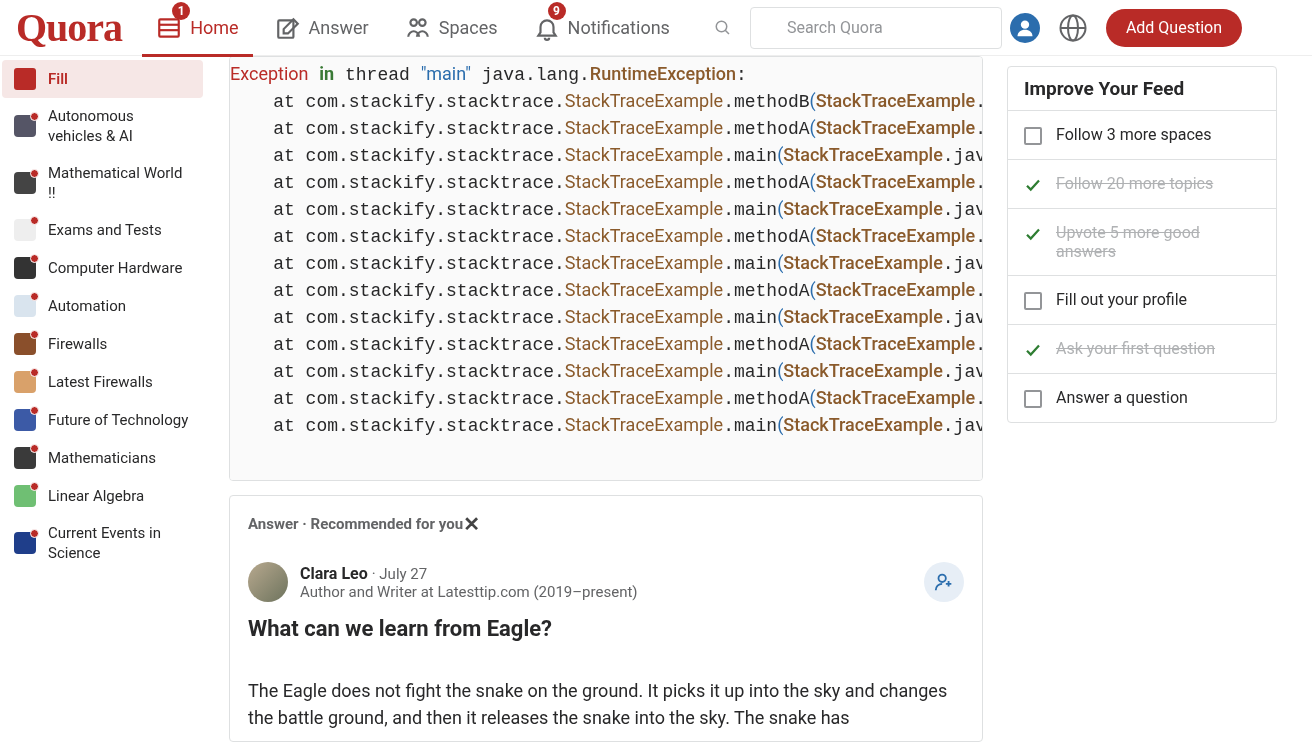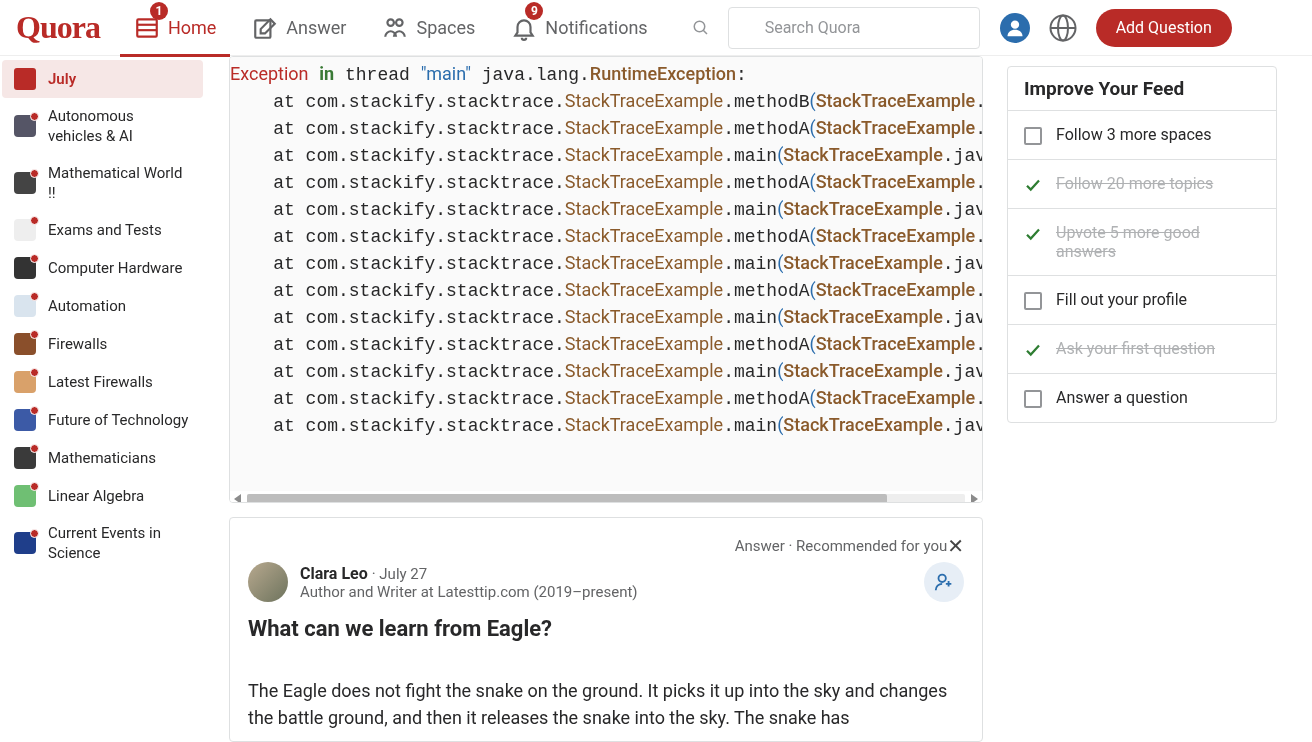--- a/index.html
+++ b/index.html
@@ -1,26 +1,26 @@
 <!DOCTYPE html>
 <html><head>
 <meta charset="utf-8">
 <style>
 * { margin:0; padding:0; box-sizing:border-box; font-family: -apple-system, BlinkMacSystemFont, "Segoe UI", Roboto, Helvetica, Arial, sans-serif; }
 body { width:1312px; height:742px; overflow:hidden; background:#fff; color:#282829; }
 
 
 .nav { height:56px; display:flex; align-items:center; padding:0 16px; border-bottom:1px solid #eee; gap:8px; }
-.logo { color:#b92b27; font-weight:900; font-size:32px; letter-spacing:-1px; padding-right:12px; font-family: Georgia, 'Times New Roman', serif;}
+.logo { color:#b92b27; font-weight:900; font-size:40px; letter-spacing:-1px; padding-right:12px; font-family: Georgia, 'Times New Roman', serif;}
 .nav-item { position:relative; display:flex; align-items:center; gap:8px; height:56px; padding:0 14px; color:#636466; font-size:18px; cursor:pointer; }
 .nav-item.active { color:#b92b27; }
 .nav-item.active::after{ content:""; position:absolute; left:0; right:0; bottom:-1px; height:3px; background:#b92b27;}
 .nav-item svg { width:26px; height:26px; }
 .badge { position:absolute; top:2px; left:30px; min-width:18px; height:18px; padding:0 4px; background:#b92b27; color:#fff; border-radius:9px; font-size:12px; font-weight:700; display:flex; align-items:center; justify-content:center;}
-.search-wrap{ flex:1; max-width:300px; margin-left:10px; margin-right:12px; position:relative;padding-left:48px; }
+.search-wrap{ flex:1; max-width:300px; margin-left:10px; position:relative;padding-left:48px; }
 .search-wrap svg{ position:absolute; left:12px; top:12px; width:18px; height:18px; stroke:#939598; }
 .search-wrap input{ width:100%; height:42px; border:1px solid #dee0e1; border-radius:4px; padding:0 12px 0 36px; font-size:16px; color:#282829; }
 .search-wrap input::placeholder{ color:#939598; }
 .nav-right{ display:flex; align-items:center; gap:18px; }
 .avatar-circle{ width:30px; height:30px; border-radius:50%; background:#2b6dad; display:flex; align-items:center; justify-content:center; }
 .globe{ width:30px; height:30px; }
 .add-q{ background:#b92b27; color:#fff; border:none; border-radius:22px; height:38px; padding:0 20px; font-size:16px; font-weight:400; cursor:pointer; }
 
 
 .layout{ display:flex; height:686px; }
@@ -47,21 +47,21 @@
 .code-pre .paren{ color:#2b6dad;}
 .scroll-row{ height:16px; display:flex; align-items:center; padding:0 4px; background:#fff;}
 .sr-left, .sr-right{ width:0; height:0; border-top:5px solid transparent; border-bottom:5px solid transparent;}
 .sr-left{ border-right:7px solid #8b8b8b; margin-right:6px;}
 .sr-right{ border-left:7px solid #8b8b8b; margin-left:6px;}
 .sr-track{ flex:1; height:10px; background:#eee; position:relative; border-radius:2px;}
 .sr-thumb{ position:absolute; left:0; top:0; height:10px; width:640px; background:#bdbdbd; border-radius:2px;}
 .code-card-footer{ height:20px; }
 
 .answer-card{ border:1px solid #dee0e1; border-radius:4px; background:#fff; padding:16px 18px 10px 18px; }
-.ac-top{ display:flex; justify-content:flex-end; align-items:center; color:#636466; font-size:15px; margin-bottom:4px;}
+.ac-top{ display:flex; justify-content:flex-start; align-items:center; color:#636466; font-size:15px; margin-bottom:26px;font-weight:bold;}
 .ac-top .close{ font-size:20px; color:#444; cursor:pointer; }
 .ac-author{ display:flex; align-items:center; gap:12px; }
 .ac-author .pic{ width:40px; height:40px; border-radius:50%; background:linear-gradient(135deg,#b8a98f,#6d735d); flex:none;}
 .ac-author .name{ font-weight:700; font-size:16px;}
 .ac-author .meta{ font-size:15px; color:#636466;}
 .ac-ring{ width:40px; height:40px; border-radius:50%; background:#e7eef6; display:flex; align-items:center; justify-content:center; margin-left:auto;}
 .ac-title{ font-size:22px; font-weight:700; margin:14px 0 10px 0;}
 .ac-body{ font-size:18px; line-height:1.5; color:#282829;margin-top:36px;}
 
 
@@ -143,21 +143,21 @@
       </svg>
     <button class="add-q">Add Question</button>
   </div>
 </div>
 
 <div class="layout">
 
   <div class="sidebar">
     <div class="side-item feed">
       <div class="side-ico"></div>
-      <span class="side-label">July</span>
+      <span class="side-label">Fill</span>
     </div>
     <div id="side-list">
         <div class="side-item">
           <div class="side-ico ico-1">
             <span class="dot"></span>
           </div>
           <span class="side-label">Autonomous vehicles &amp; AI</span>
         </div>
         <div class="side-item">
           <div class="side-ico ico-2">

